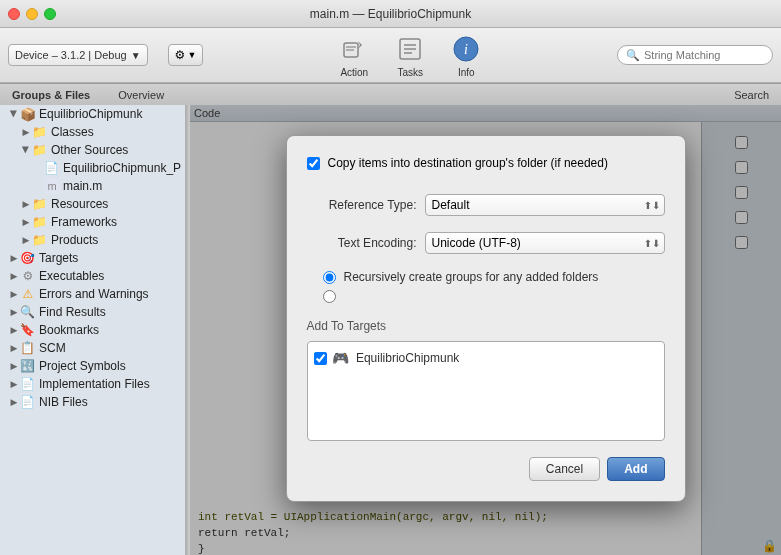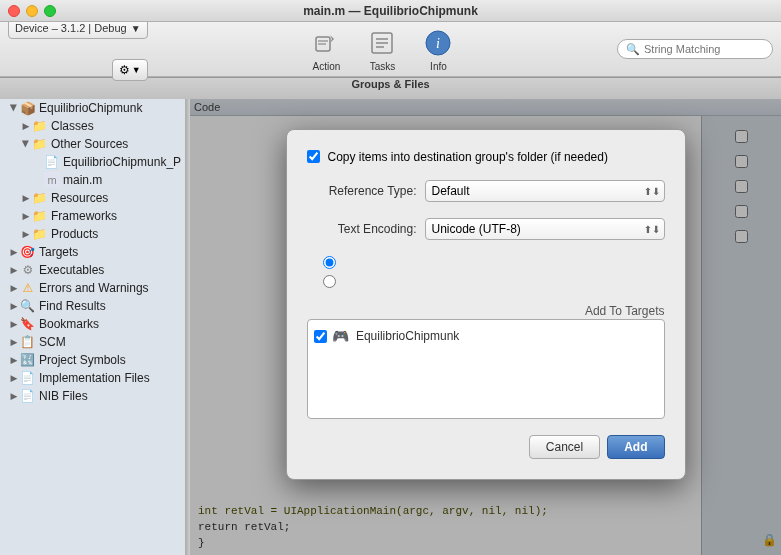--- a/index.html
+++ b/index.html
@@ -8,27 +8,26 @@
       font-size: 12px;
       background: #c8c8c8;
       width: 781px;
       height: 555px;
       overflow: hidden;
     }
 
     
     .title-bar {
       background: linear-gradient(to bottom, #ebebeb, #d6d6d6);
-      height: 22px;
+      height: 28px;
       display: flex;
       align-items: center;
       border-bottom: 1px solid #b0b0b0;
       padding: 0 8px;
       position: relative;
-      font-weight: bold;
     }
     .traffic-lights {
       display: flex;
       gap: 6px;
       align-items: center;
     }
     .traffic-light {
       width: 12px;
       height: 12px;
       border-radius: 50%;
@@ -51,23 +50,22 @@
       background: linear-gradient(to bottom, #f0f0f0, #dcdcdc);
       height: 55px;
       border-bottom: 1px solid #b0b0b0;
       display: flex;
       align-items: center;
       padding: 0 8px;
       gap: 6px;
     }
     .toolbar-left {
       display: flex;
-      align-items: flex-end;
+      align-items: flex-start;
       gap: 20px;
-      flex-direction: column;
     }
     .device-selector {
       display: flex;
       align-items: center;
       background: linear-gradient(to bottom, #fefefe, #e8e8e8);
       border: 1px solid #aaa;
       border-radius: 4px;
       padding: 3px 6px;
       font-size: 11px;
       color: #333;
@@ -148,21 +146,20 @@
 
     
     .status-bar {
       background: linear-gradient(to bottom, #d0d0d0, #c0c0c0);
       height: 22px;
       border-top: 1px solid #999;
       display: flex;
       align-items: center;
       padding: 0 8px;
       gap: 20px;
-      flex-direction: column;
     }
     .status-tab {
       font-size: 11px;
       color: #333;
       cursor: pointer;
       padding: 0 4px;
     }
     .status-tab.active {
       font-weight: bold;
     }
@@ -243,23 +240,23 @@
 
     .modal-label {
       font-size: 12px;
       color: #333;
       min-width: 110px;
       text-align: right;
     }
 
     .checkbox-row {
       display: flex;
-      align-items: flex-start;
+      align-items: center;
       gap: 8px;
-      margin-bottom: 16px;
+      margin-bottom: 24px;
     }
     .select-wrapper {
       flex: 1;
       position: relative;
       display: flex;
       align-items: center;
     }
     .select-wrapper select {
       width: 100%;
       height: 22px;
@@ -289,22 +286,21 @@
       align-items: center;
       gap: 8px;
       margin-bottom: 6px;
       font-size: 12px;
       color: #333;
     }
 
     .section-title {
       font-size: 12px;
       color: #555;
-      margin-bottom: 1px;
-      text-align: right;
+      margin-bottom: 8px;
     }
 
     .targets-box {
       border: 1px solid #aaa;
       border-radius: 4px;
       background: white;
       min-height: 100px;
       padding: 6px;
       margin-bottom: 16px;
     }
@@ -600,20 +596,21 @@
               <option>Western (Mac OS Roman)</option>
               <option>Western (ISO Latin 1)</option>
             </select>
             <span class="select-arrow">⬆⬇</span>
           </div>
         </div>
 
         <div class="radio-group" style="margin-top:10px;">
           <div class="radio-row">
             <input type="radio" name="folder-handling" checked="" style="">
+            <span>Recursively create groups for any added folders</span>
           </div>
           <div class="radio-row">
             <input type="radio" name="folder-handling" style="">
           </div>
         </div>
 
         <div style="margin-top:4px;">
           <div class="section-title">Add To Targets</div>
           <div class="targets-box">
             <div class="target-item">

